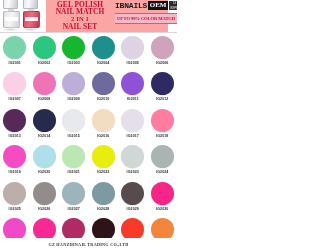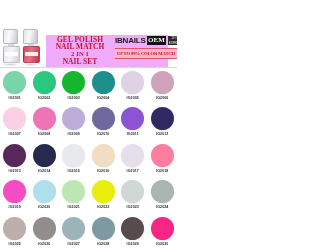--- a/index.html
+++ b/index.html
@@ -8,22 +8,22 @@
     background:#ffffff;
     font-family:"Liberation Sans",sans-serif;
     overflow:hidden;
     position:relative;
   }
   #page{width:177px;height:250px;position:relative;background:#fff;}
 
   
   .header{
     height:32px;width:168px;position:relative;
-    background:#f0abfc;
-    display:flex;align-items:flex-start;margin-top:35px;
+    background:#fca5a5;
+    display:flex;align-items:flex-start;
   }
   .bottles{
     width:46px;height:32px;position:relative;flex:0 0 46px;
     background:linear-gradient(#ffffff,#fdfdfd);
   }
   .bottle{position:absolute;bottom:4px;width:15px;}
   .bottle .cap{
     width:13px;height:13px;margin:0 auto;border-radius:2px 2px 1px 1px;
     background:linear-gradient(100deg,#e9e9ec 0%,#fbfbfd 40%,#c9c9ce 100%);
     border:0.4px solid #b9b9bf;
@@ -59,21 +59,21 @@
   .title-block .tl.small{font-size:6.6px;}
 
   .brand-col{
     flex:1;position:relative;height:32px;padding-top:1px;
   }
   .brandrow{
     display:flex;align-items:center;justify-content:flex-start;
     padding-left:1px;height:9px;
   }
   .brandmark{
-    font-family:Liberation Sans, sans-serif;
+    font-family:Liberation Mono, monospace;
     font-weight:bold;font-size:8px;color:#1a1a1a;
     letter-spacing:-.2px;line-height:9px;
   }
   .oem-badge{
     background:#111111;color:#ffffff;font-weight:bold;
     font-size:7px;line-height:9px;padding:0 1.5px;margin-left:1px;
     font-family:"Liberation Serif",serif;
   }
   .oem-note{
     margin-left:1.5px;background:#2b2b2b;color:#e8e8e8;

